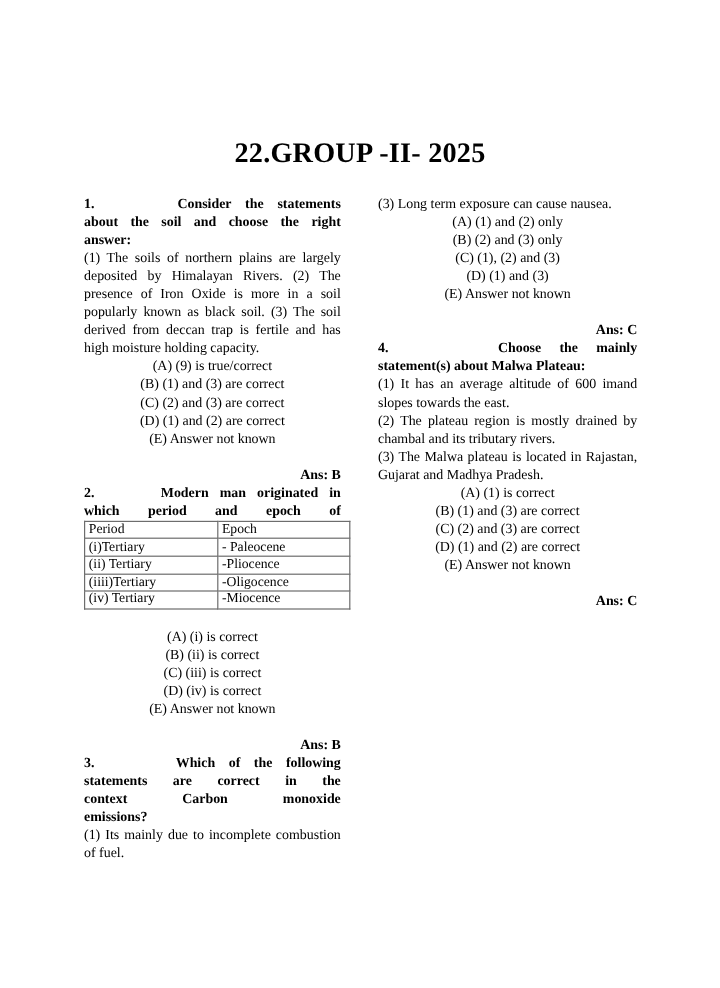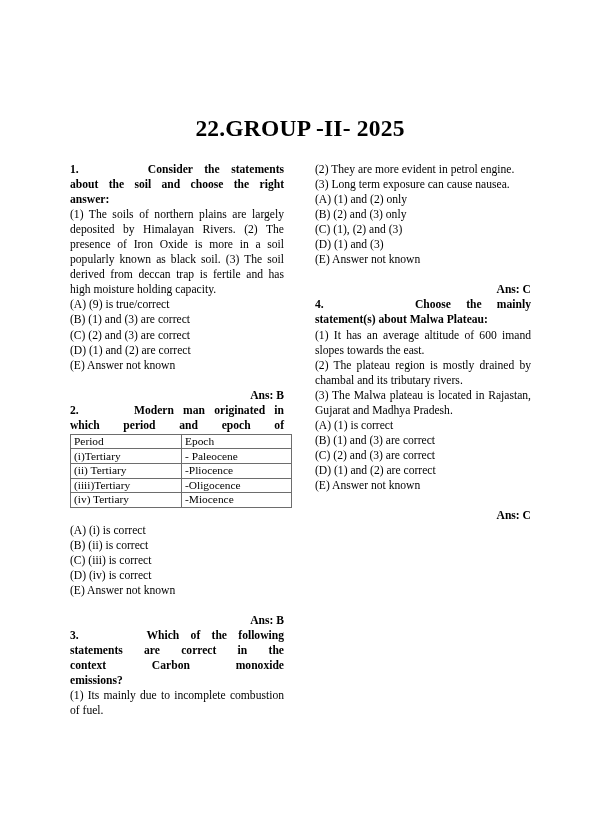--- a/index.html
+++ b/index.html
@@ -65,21 +65,21 @@
     display: block;
     text-align: left;
     text-align-last: left;
   }
   .just {
     text-align: justify;
     text-align-last: left;
     margin: 0;
   }
   .plain {
-    text-align: left;
+    text-align: center;
     margin: 0;
   }
   .ans {
     font-weight: bold;
     text-align: right;
     margin: 0;
   }
   .gap {
     display: block;
     height: 15.05px;
@@ -176,21 +176,20 @@
             <span class="lastline">emissions?</span>
           </p>
         <p class="just">(1) Its mainly due to incomplete combustion of fuel.</p>
       </div>
 
     </div>
 
     <div class="col col-right">
 
       <div>
-        <p class="just">(2) They are more evident in petrol engine.</p>
         <p class="just">(3) Long term exposure can cause nausea.</p>
         <p class="plain">(A) (1) and (2) only</p>
         <p class="plain">(B) (2) and (3) only</p>
         <p class="plain">(C) (1), (2) and (3)</p>
         <p class="plain">(D) (1) and (3)</p>
         <p class="plain">(E) Answer not known</p>
         <span class="gap"></span>
         <p class="ans">Ans: C</p>
       </div>
 

